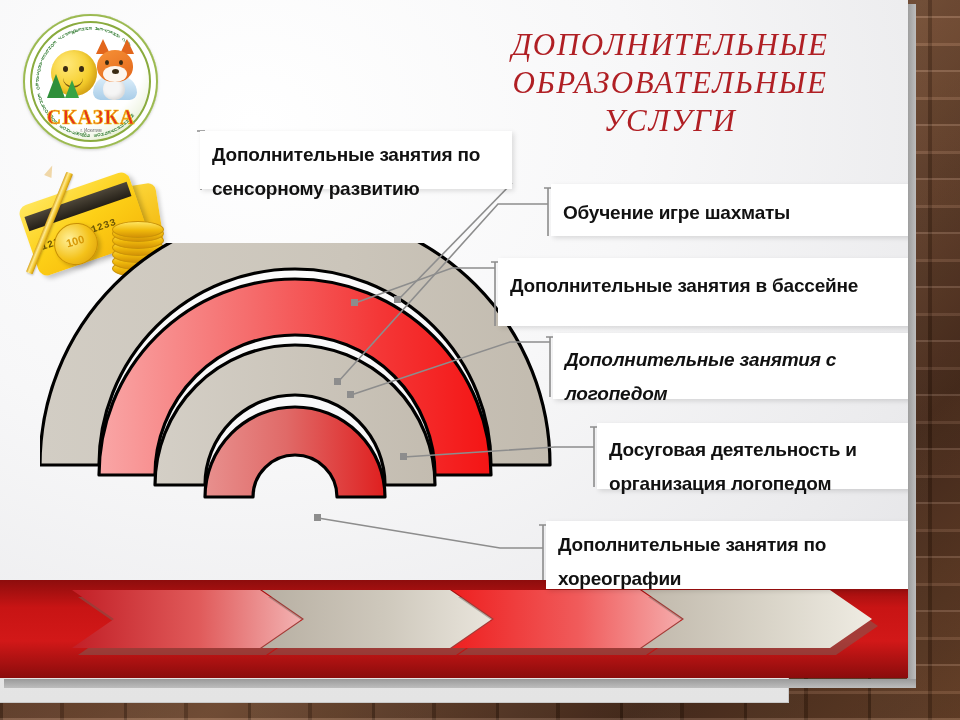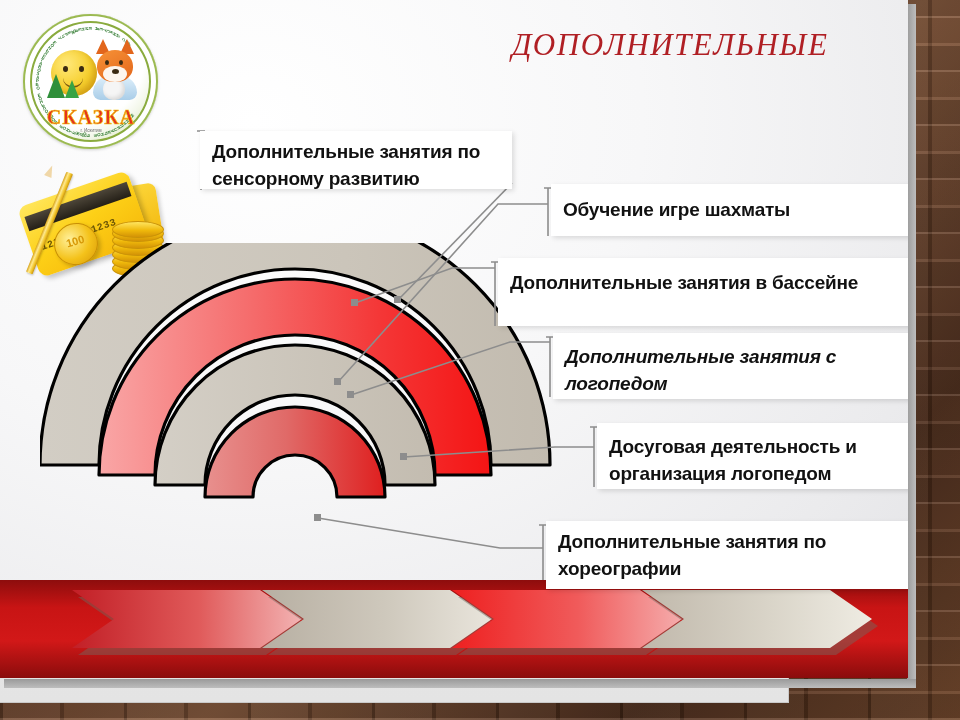--- a/index.html
+++ b/index.html
@@ -105,21 +105,21 @@
      font-weight:700;color:#d79806;}
 
   
   #arch{position:absolute;left:40px;top:243px;width:520px;height:270px;}
 
   
   .conn{position:absolute;}
 
   
   .callout{position:absolute;background:#ffffff;color:#111;
-     font-weight:700;font-size:19px;line-height:27px;letter-spacing:-.2px;
+     font-weight:700;font-size:19px;line-height:34px;letter-spacing:-.2px;
      padding:7px 10px 8px 12px;box-sizing:border-box;
      font-family:"Liberation Sans",sans-serif;
      box-shadow:2px 2px 5px rgba(0,0,0,.13);}
 
   
   #band{position:absolute;left:0;top:580px;width:908px;height:98px;
      background:linear-gradient(180deg,#8d0d0d 0%,#c81414 28%,#d21818 62%,#8a0c0c 100%);}
   #chevrons{position:absolute;left:0;top:556px;width:908px;height:110px;}
 </style>
 </head>
@@ -128,20 +128,22 @@
 <div id="stage">
 
   <div id="frame">
     <div id="frame-inner-shadow"></div>
     <div id="frame-bottom-shadow"></div>
 
     <div id="slide">
 
       <div id="title">
         <div>ДОПОЛНИТЕЛЬНЫЕ</div>
+        <div>ОБРАЗОВАТЕЛЬНЫЕ</div>
+        <div>УСЛУГИ</div>
       </div>
 
       <div id="logo">
         <div class="ring"></div>
         <div class="ringtext" id="logo-ringtext">
             <span style="transform: rotate(-228deg) translate(0px, -55px) rotate(90deg);">М</span>
             <span style="transform: rotate(-224.167deg) translate(0px, -55px) rotate(90deg);">У</span>
             <span style="transform: rotate(-220.333deg) translate(0px, -55px) rotate(90deg);">Н</span>
             <span style="transform: rotate(-216.5deg) translate(0px, -55px) rotate(90deg);">И</span>
             <span style="transform: rotate(-212.667deg) translate(0px, -55px) rotate(90deg);">Ц</span>

